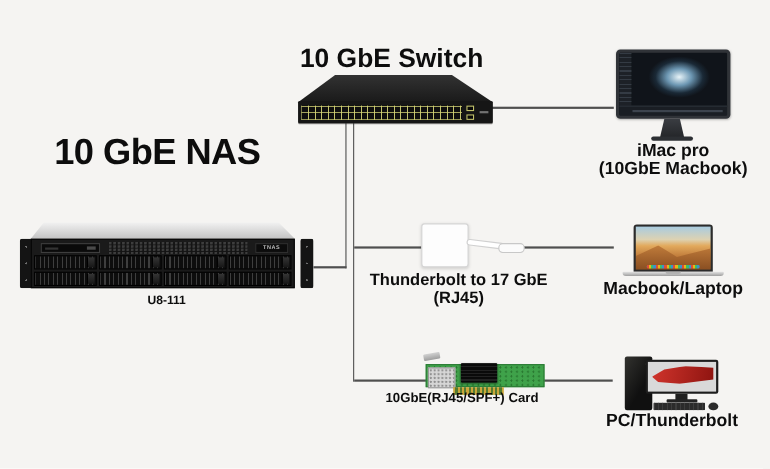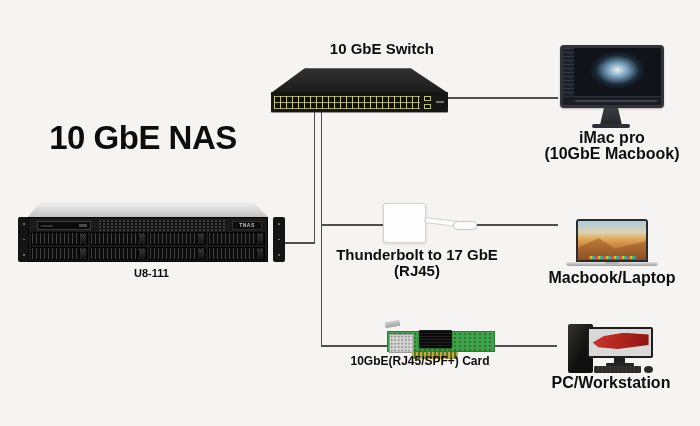--- a/index.html
+++ b/index.html
@@ -8,21 +8,21 @@
     background:#f5f4f2;
     font-family:"Liberation Sans","DejaVu Sans",sans-serif;
     color:#0d0d0d;
   }
   .abs{position:absolute;}
   .lbl{position:absolute;font-weight:bold;text-align:center;line-height:1.05;color:#0d0d0d;}
   .cline{position:absolute;background:#4f4f4f;}
 
   
   .title-nas{left:23px;top:121px;width:240px;font-size:33px;letter-spacing:-0.5px;}
-  .title-switch{left:254px;top:41px;width:180px;font-size:15px;text-align:right;}
+  .title-switch{left:266px;top:41px;width:180px;font-size:24px;}
 
   
   .switch{left:271px;top:66px;width:177px;height:47px;}
   .sw-top{position:absolute;left:0;top:0;width:177px;height:27px;
     clip-path:polygon(19% 8%,79% 8%,100% 100%,0 100%);
     background:linear-gradient(#343434,#1a1a1a);}
   .sw-front{position:absolute;left:0;top:26px;width:177px;height:20px;
     background:#161616;border-radius:1px;box-shadow:0 1px 0 rgba(0,0,0,.4);}
   .sw-ports{position:absolute;left:3px;top:30px;width:146px;height:13px;
     background-color:#0e0e0e;
@@ -86,21 +86,21 @@
   .adp-box{position:absolute;left:0;top:0;width:43px;height:40px;background:#fdfdfd;
     border:1px solid #d5d5d5;border-radius:3px;box-sizing:border-box;box-shadow:0 1px 3px rgba(0,0,0,.15);}
   .adp-cable{position:absolute;left:41px;top:16px;width:33px;height:4px;background:#ffffff;
     border:1px solid #d0d0d0;border-radius:3px;transform:rotate(7deg);}
   .adp-plug{position:absolute;left:70px;top:18px;width:24px;height:9px;background:#fbfbfb;
     border:1px solid #c8c8c8;border-radius:4px;box-sizing:border-box;}
   .adp-label1{top:44px;left:-72px;width:212px;font-size:15px;}
   .adp-label2{top:60px;left:-72px;width:212px;font-size:15px;}
 
   
-  .macbook{left:566px;top:218px;width:92px;height:72px;}
+  .macbook{left:566px;top:203px;width:92px;height:72px;}
   .mb-screen{position:absolute;left:10px;top:1px;width:72px;height:43px;background:#2b2b2b;
     border-radius:3px 3px 0 0;}
   .mb-display{position:absolute;left:2px;top:2px;right:2px;bottom:2px;overflow:hidden;
     background:linear-gradient(to bottom,#a9cce0 0%,#ddd2b2 30%,#e2a95c 45%,#c07b3a 70%,#8e5526 100%);}
   .mb-dune{position:absolute;left:0;right:0;top:30%;bottom:0;
     clip-path:polygon(0 55%,30% 20%,55% 58%,100% 30%,100% 100%,0 100%);
     background:linear-gradient(#cd8640,#8a4f22);}
   .mb-dock{position:absolute;left:14%;right:14%;bottom:1px;height:3px;border-radius:1px;
     background:repeating-linear-gradient(90deg,#e74c3c 0 2px,#f1c40f 2px 4px,#2ecc71 4px 6px,#3498db 6px 8px);opacity:.9;}
   .mb-deck{position:absolute;left:0;top:44px;width:92px;height:4px;
@@ -254,16 +254,16 @@
     <div class="pc-tower"></div>
     <div class="pc-monitor">
       <div class="pc-display">
         <div class="pc-car"></div>
       </div>
     </div>
     <div class="pc-stand"></div>
     <div class="pc-base"></div>
     <div class="pc-kb"></div>
     <div class="pc-mouse"></div>
-    <div class="lbl pc-label">PC/Workstation</div>
+    <div class="lbl pc-label">PC/Thunderbolt</div>
   </div>
 
 </div>
 
 </body></html>

